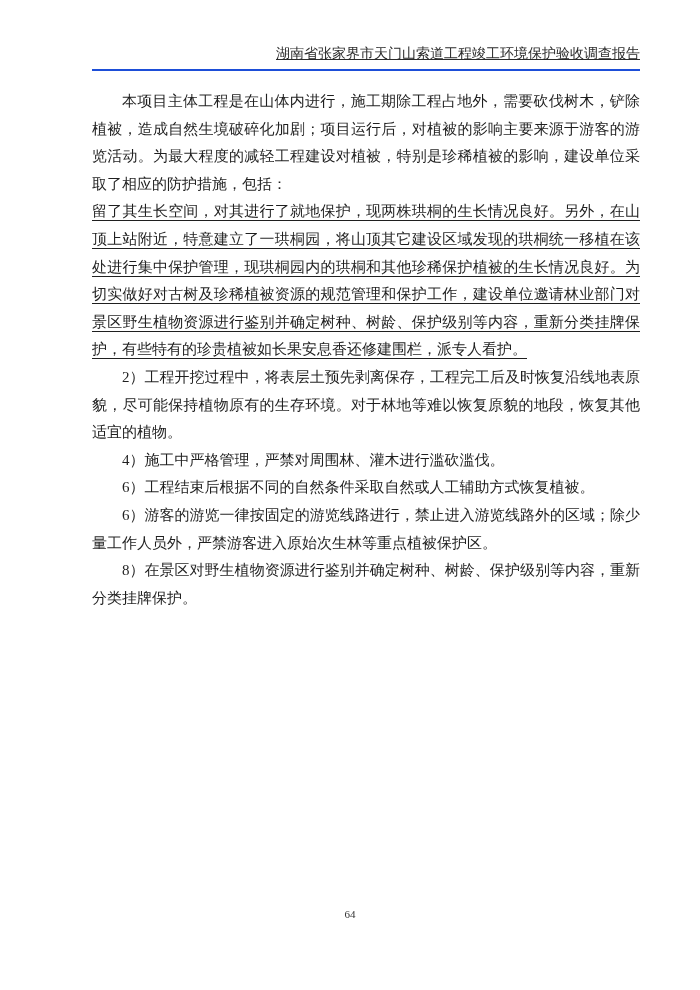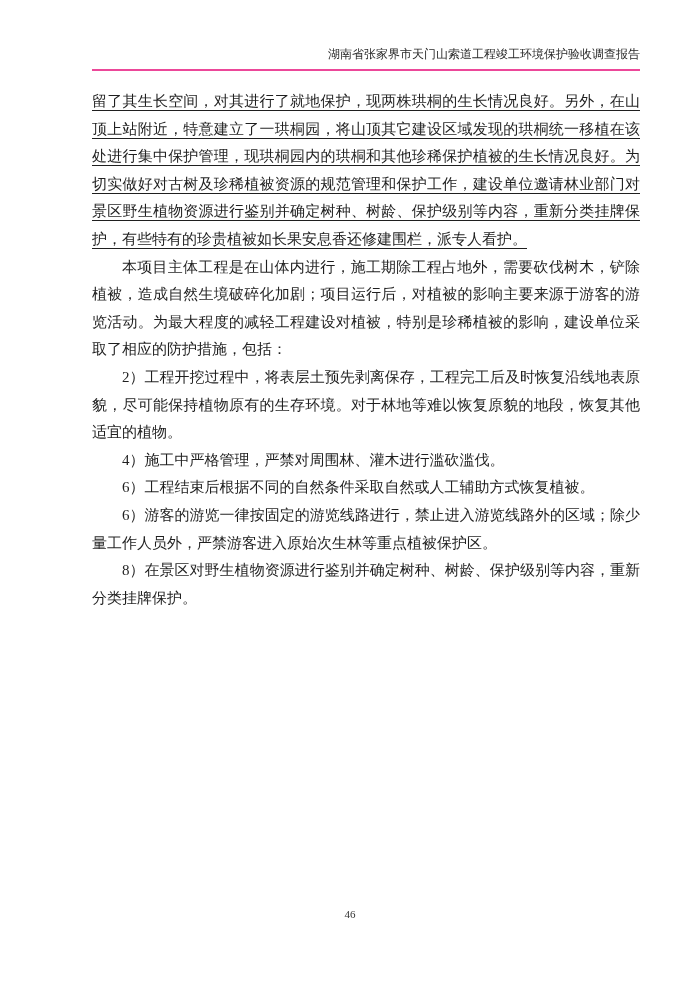--- a/index.html
+++ b/index.html
@@ -15,25 +15,26 @@
     font-family: "Liberation Serif", "DejaVu Serif", serif;
     color: #1f1f1f;
     overflow: hidden;
   }
   .header {
     position: absolute;
     left: 92px;
     width: 548px;
     top: 46px;
     text-align: right;
-    font-size: 12px;
+    font-size: 14px;
     line-height: 16px;
     color: #2a2a2a;
     padding-bottom: 7px;
-    border-bottom: 2px solid #ec4899;
+    border-bottom: 2px solid #1d4ed8;
+    text-decoration: underline;
   }
   .content {
     position: absolute;
     left: 92px;
     width: 548px;
     top: 88px;
     font-size: 15px;
     line-height: 27.6px;
   }
   .content p.para {
@@ -64,26 +65,26 @@
 </head>
 <body>
 
 <div class="page">
 
   <div class="header">
     <span>湖南省张家界市天门山索道工程竣工环境保护验收调查报告</span>
   </div>
 
   <div class="content">
+      <p class="para indent">本项目主体工程是在山体内进行，施工期除工程占地外，需要砍伐树木，铲除植被，造成自然生境破碎化加剧；项目运行后，对植被的影响主要来源于游客的游览活动。为最大程度的减轻工程建设对植被，特别是珍稀植被的影响，建设单位采取了相应的防护措施，包括：</p>
       <p class="para underline">留了其生长空间，对其进行了就地保护，现两株珙桐的生长情况良好。另外，在山顶上站附近，特意建立了一珙桐园，将山顶其它建设区域发现的珙桐统一移植在该处进行集中保护管理，现珙桐园内的珙桐和其他珍稀保护植被的生长情况良好。为切实做好对古树及珍稀植被资源的规范管理和保护工作，建设单位邀请林业部门对景区野生植物资源进行鉴别并确定树种、树龄、保护级别等内容，重新分类挂牌保护，有些特有的珍贵植被如长果安息香还修建围栏，派专人看护。</p>
-      <p class="para indent">本项目主体工程是在山体内进行，施工期除工程占地外，需要砍伐树木，铲除植被，造成自然生境破碎化加剧；项目运行后，对植被的影响主要来源于游客的游览活动。为最大程度的减轻工程建设对植被，特别是珍稀植被的影响，建设单位采取了相应的防护措施，包括：</p>
       <p class="para indent">2）工程开挖过程中，将表层土预先剥离保存，工程完工后及时恢复沿线地表原貌，尽可能保持植物原有的生存环境。对于林地等难以恢复原貌的地段，恢复其他适宜的植物。</p>
       <p class="para indent">4）施工中严格管理，严禁对周围林、灌木进行滥砍滥伐。</p>
       <p class="para indent">6）工程结束后根据不同的自然条件采取自然或人工辅助方式恢复植被。</p>
       <p class="para indent">6）游客的游览一律按固定的游览线路进行，禁止进入游览线路外的区域；除少量工作人员外，严禁游客进入原始次生林等重点植被保护区。</p>
       <p class="para indent">8）在景区对野生植物资源进行鉴别并确定树种、树龄、保护级别等内容，重新分类挂牌保护。</p>
     </div>
 
   <div class="footer">
-    <span>46</span>
+    <span>64</span>
   </div>
 
 </div>
 
 </body></html>

